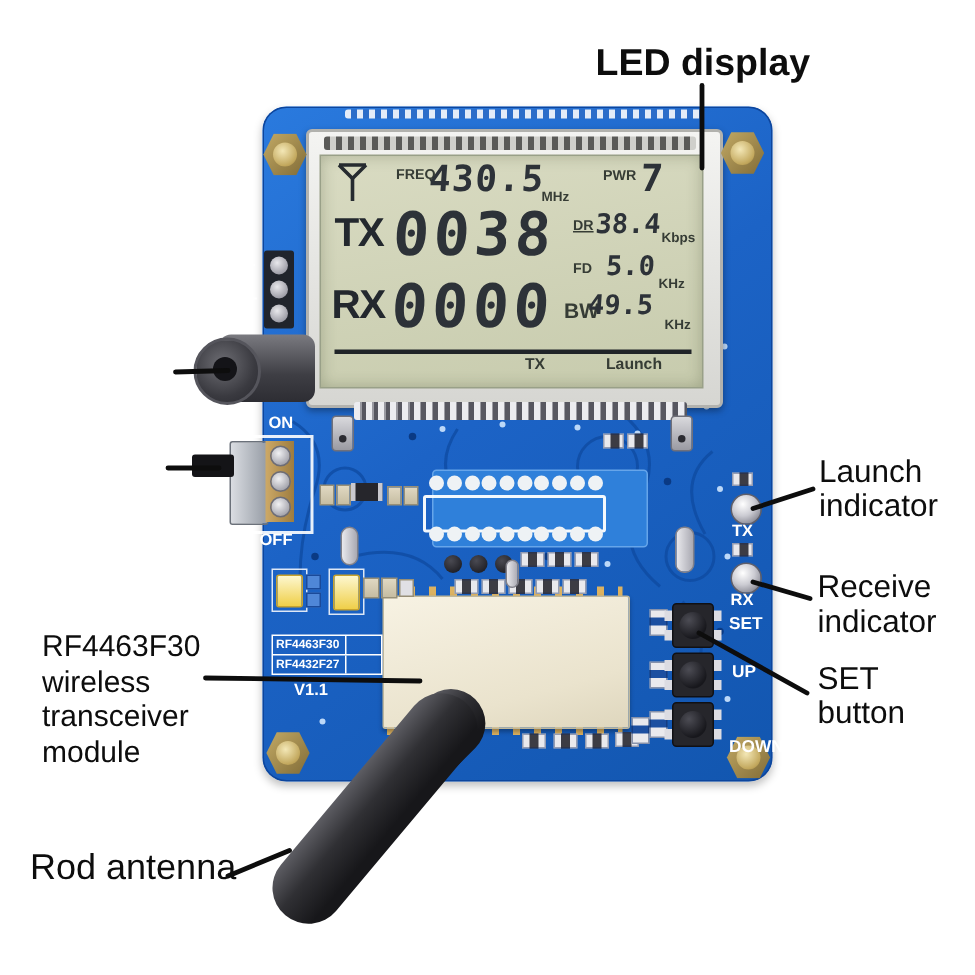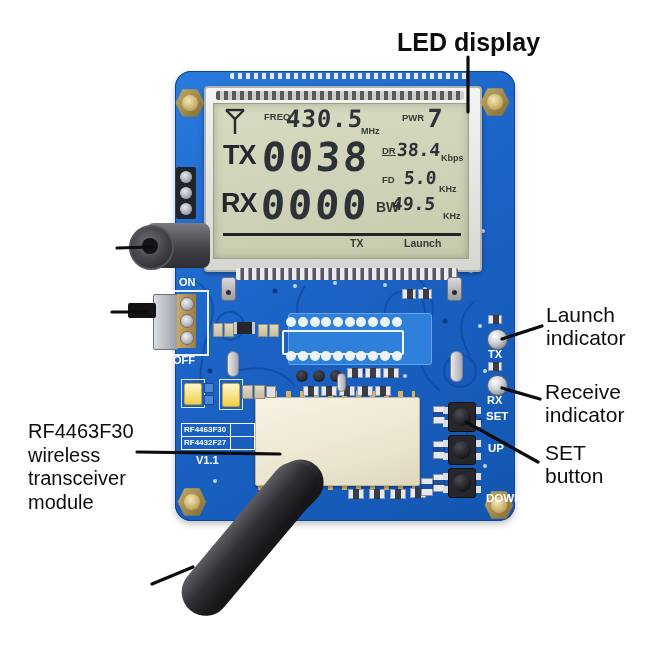--- a/index.html
+++ b/index.html
@@ -316,20 +316,21 @@
   <div class="callout" style="left:546px;top:303px;font-size:21px;">Launch
 indicator</div>
   <div class="callout" style="left:545px;top:380px;font-size:21px;">Receive
 indicator</div>
   <div class="callout" style="left:545px;top:441px;font-size:21px;">SET
 button</div>
   <div class="callout" style="left:28px;top:420px;font-size:20px;line-height:1.18;">RF4463F30
 wireless
 transceiver
 module</div>
+  <div class="callout" style="left:20px;top:566px;font-size:24px;">Rod antenna</div>
 
   <svg class="lines" width="650" height="650" viewBox="0 0 650 650">
     <g stroke="#0d0d0d" stroke-width="3.2" stroke-linecap="round">
       <line x1="468" y1="57" x2="468" y2="112"></line>
       <line x1="117" y1="248" x2="152" y2="247"></line>
       <line x1="112" y1="312" x2="146" y2="312"></line>
       <line x1="542" y1="326" x2="502" y2="339"></line>
       <line x1="540" y1="399" x2="502" y2="388"></line>
       <line x1="538" y1="462" x2="466" y2="422"></line>
       <line x1="137" y1="452" x2="280" y2="454"></line>

